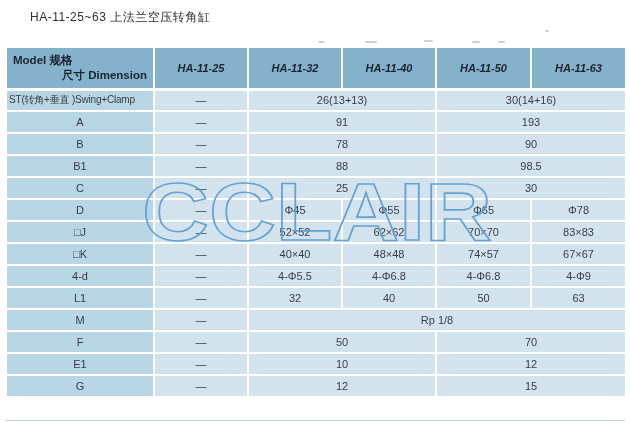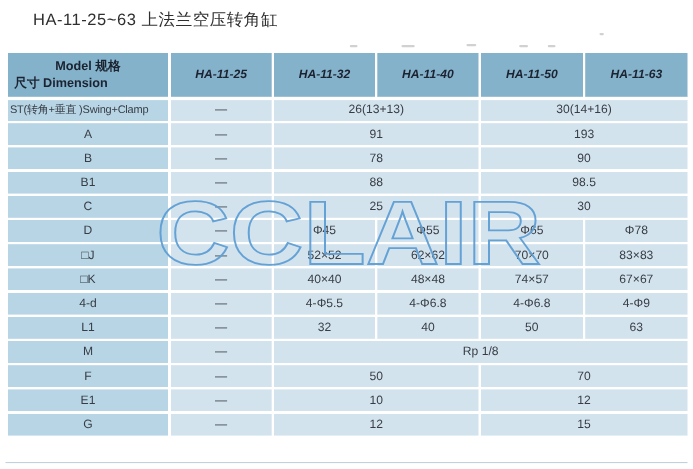--- a/index.html
+++ b/index.html
@@ -18,21 +18,21 @@
   html,body{width:630px;height:426px;}
   body{
     position:relative;
     background:var(--page-bg);
     font-family:"Liberation Sans","DejaVu Sans",sans-serif;
     overflow:hidden;
   }
   .title{
     position:absolute;
     left:30px; top:9px;
-    font-size:15px;
+    font-size:12px;
     color:var(--title-text);
     letter-spacing:0.5px;
     white-space:nowrap;
   }
   .artifacts{position:absolute;left:0;top:0;width:630px;height:45px;pointer-events:none;}
   .artifacts i{position:absolute;display:block;background:#9a9a9a;opacity:.45;height:2px;border-radius:1px;}
   .spec-table{
     position:absolute;
     left:5px; top:46px;
     width:620px;
@@ -49,22 +49,22 @@
     white-space:nowrap;
   }
   .spec-table thead th{
     background:var(--header-bg);
     color:var(--header-text);
     height:42px;
     font-weight:bold;
     border-bottom:3px solid var(--grid);
   }
   .corner-th{padding:3px 6px;}
-  .corner-top{display:block;text-align:center;font-size:11.5px;}
-  .corner-bottom{display:block;text-align:left;font-size:11.5px;}
+  .corner-top{display:block;text-align:left;font-size:11.5px;}
+  .corner-bottom{display:block;text-align:right;font-size:11.5px;}
   .model-th{font-size:12.5px;font-style:italic;}
   .spec-table tbody td{height:22px;}
   .row-label{
     background:var(--label-bg);
     font-size:11px;
     margin-top:16px;
   }
   .row-label.long{
     text-align:left;
     font-size:10px;

